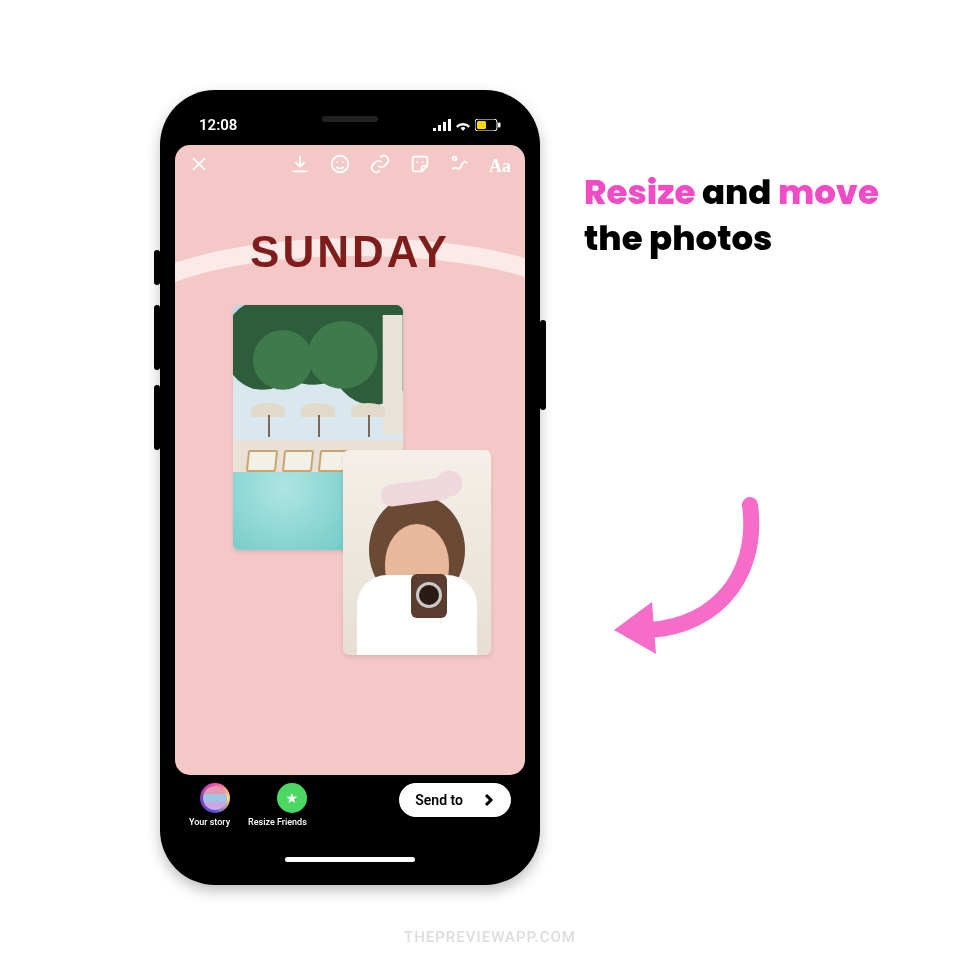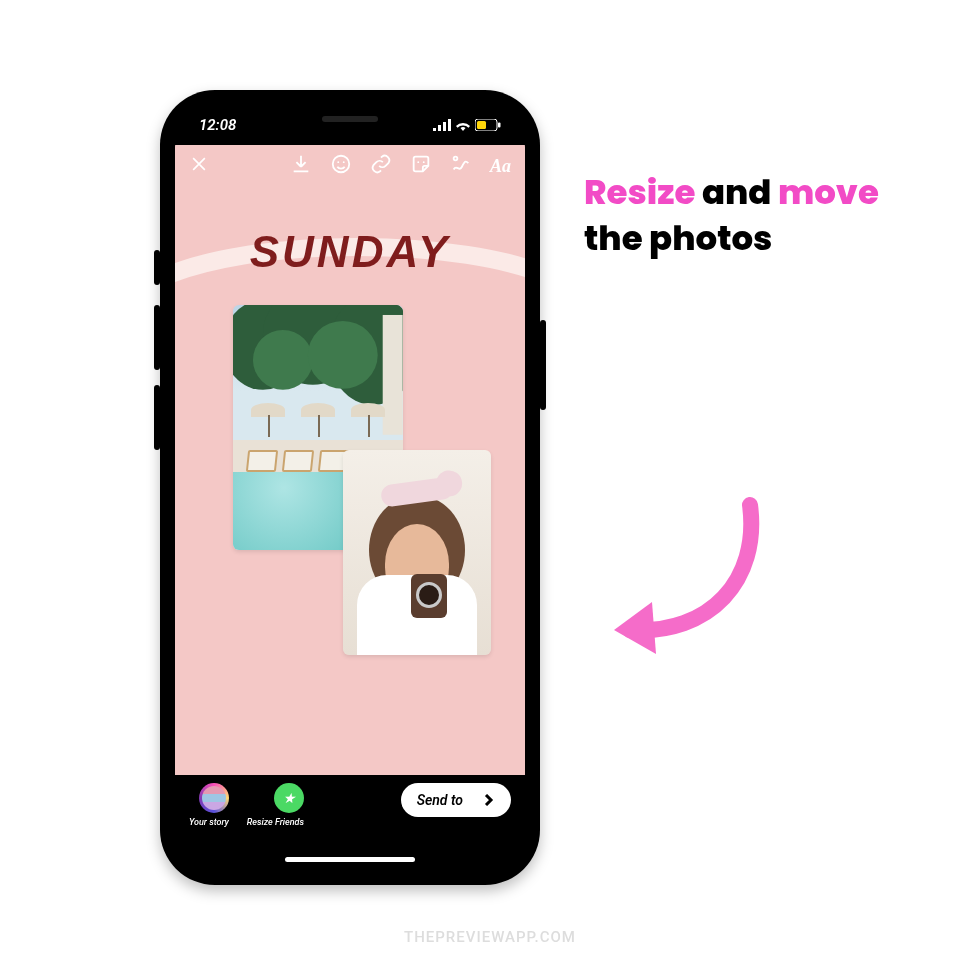--- a/index.html
+++ b/index.html
@@ -39,21 +39,20 @@
   .sb2{ top:215px; height:65px;}
   .sb3{ top:295px; height:65px;}
 
   .screen {
     position: relative;
     width: 100%;
     height: 100%;
     background: #000;
     border-radius: 42px;
     overflow: hidden;
-    font-style: italic;
   }
 
   
   .status-bar{
     position:absolute; top:0; left:0; right:0;
     height:40px;
     display:flex; align-items:center; justify-content:space-between;
     padding:0 24px;
     color:#fff; font-size:15px; font-weight:600;
     z-index:20;
@@ -65,21 +64,21 @@
     border-bottom-left-radius:16px; border-bottom-right-radius:16px;
     z-index:25;
     display:flex; align-items:center; justify-content:center;
   }
   .speaker{ width:56px; height:6px; background:#222; border-radius:3px;}
 
   
   .canvas{
     position:absolute; top:40px; left:0; right:0; bottom:95px;
     background:#f4c8c6;
-    border-radius:0;
+    border-radius:15px;
     overflow:hidden;
   }
 
   
   .topbar{
     position:absolute; top:8px; left:0; right:0;
     display:flex; align-items:center;
     padding:0 14px;
     color:#fff;
     z-index:10;

